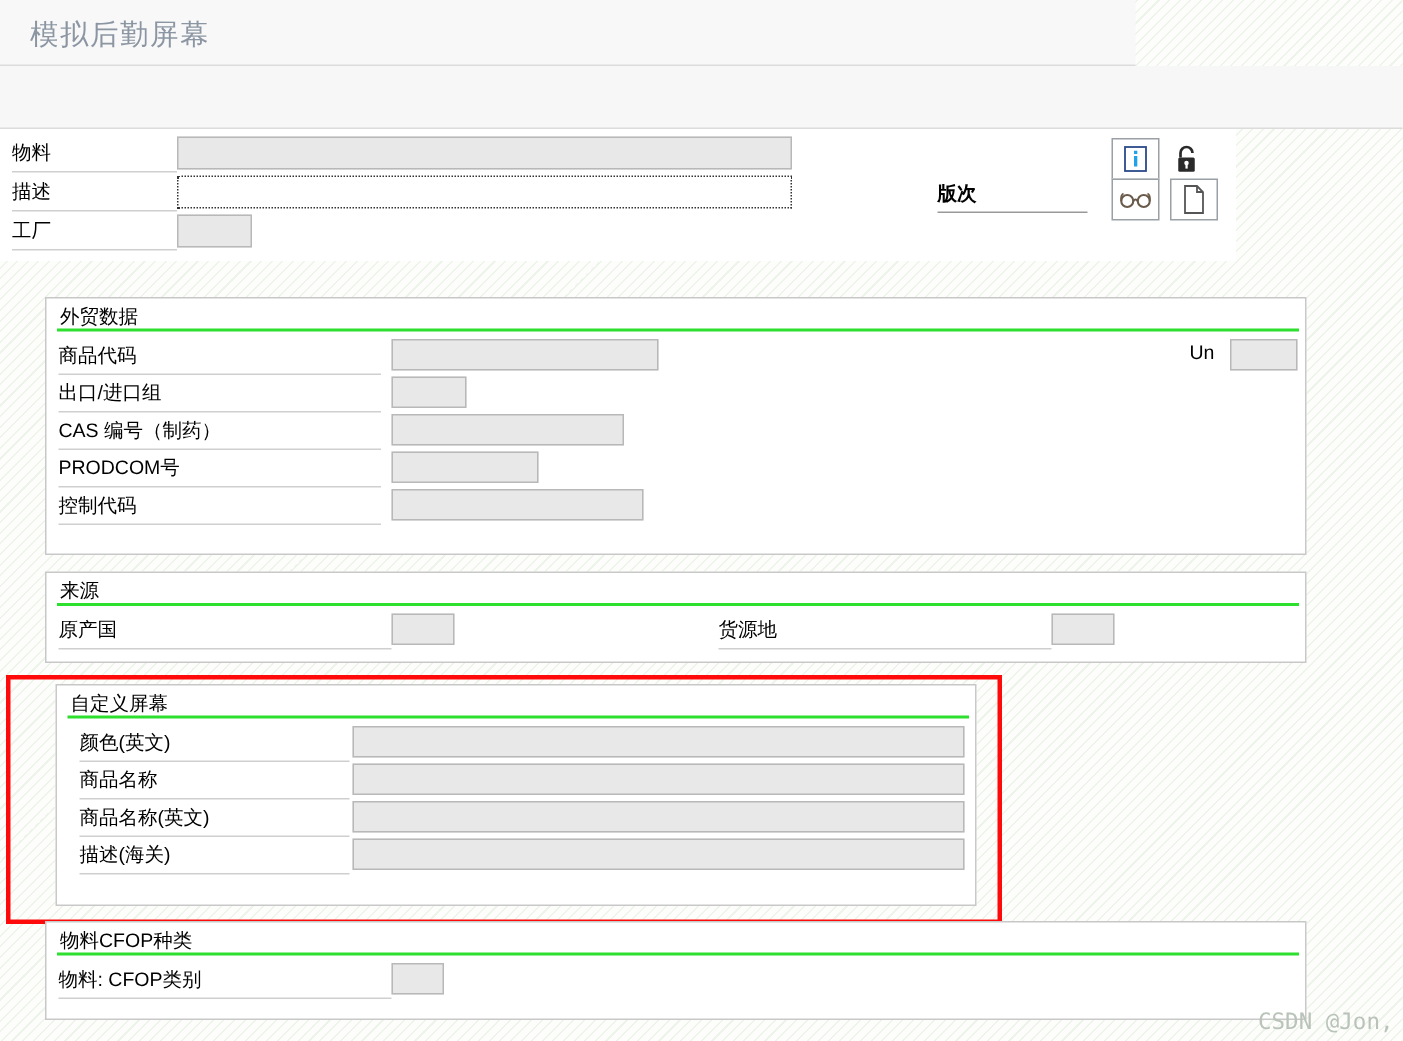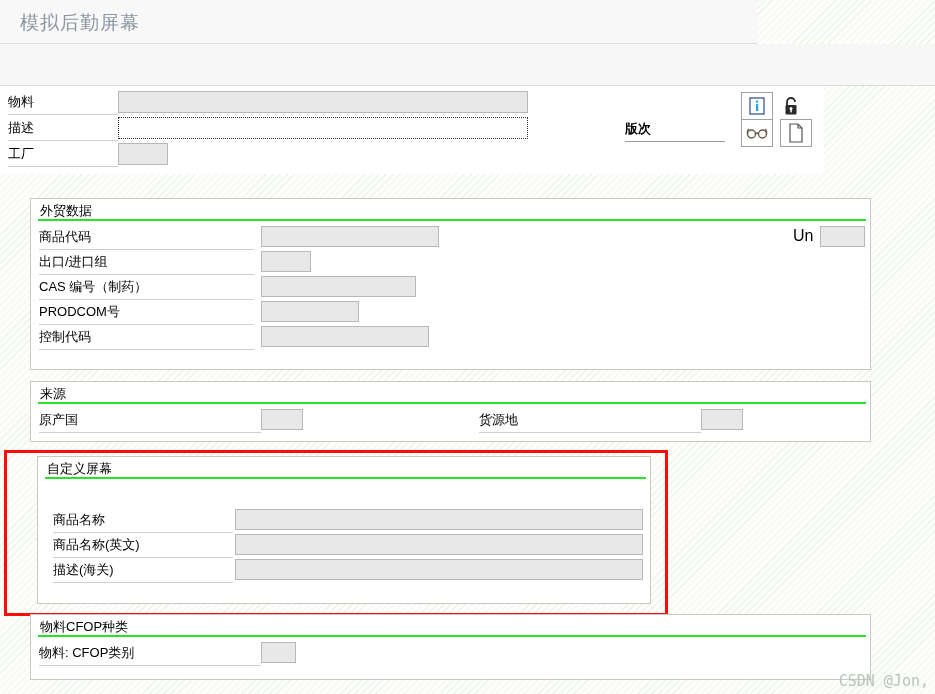--- a/index.html
+++ b/index.html
@@ -162,21 +162,21 @@
   .ffield {
     position: absolute;
     height: 21px;
     background: #e8e8e8;
     border: 1px solid #b8b8b8;
     box-sizing: border-box;
   }
 
   .plain-label {
     position: absolute;
-    font-size: 16px;
+    font-size: 13px;
     white-space: nowrap;
   }
 
   
   .redbox {
     position: absolute;
     border: 3px solid #ff0a0a;
     box-sizing: border-box;
     pointer-events: none;
   }
@@ -303,20 +303,24 @@
     <div class="frow" style="left:448px; top:26px; width:400px;">
       <div class="flabel" style="left:0; width:222px;">货源地</div>
       <div class="ffield" style="left:222px; top:1px; width:42px;"></div>
     </div>
   </div>
 
   <div class="panel" style="left:13px; top:456px; width:614px; height:148px;">
     <div class="panel-title">自定义屏幕</div>
     <div class="panel-rule" style="top:20px; width:601px;"></div>
 
+    <div class="frow" style="left:15px; top:26px; width:590px;">
+      <div class="flabel" style="left:0; width:180px;">颜色(英文)</div>
+      <div class="ffield" style="left:182px; top:1px; width:408px;"></div>
+    </div>
 
     <div class="frow" style="left:15px; top:51px; width:590px;">
       <div class="flabel" style="left:0; width:180px;">商品名称</div>
       <div class="ffield" style="left:182px; top:1px; width:408px;"></div>
     </div>
 
     <div class="frow" style="left:15px; top:76px; width:590px;">
       <div class="flabel" style="left:0; width:180px;">商品名称(英文)</div>
       <div class="ffield" style="left:182px; top:1px; width:408px;"></div>
     </div>

